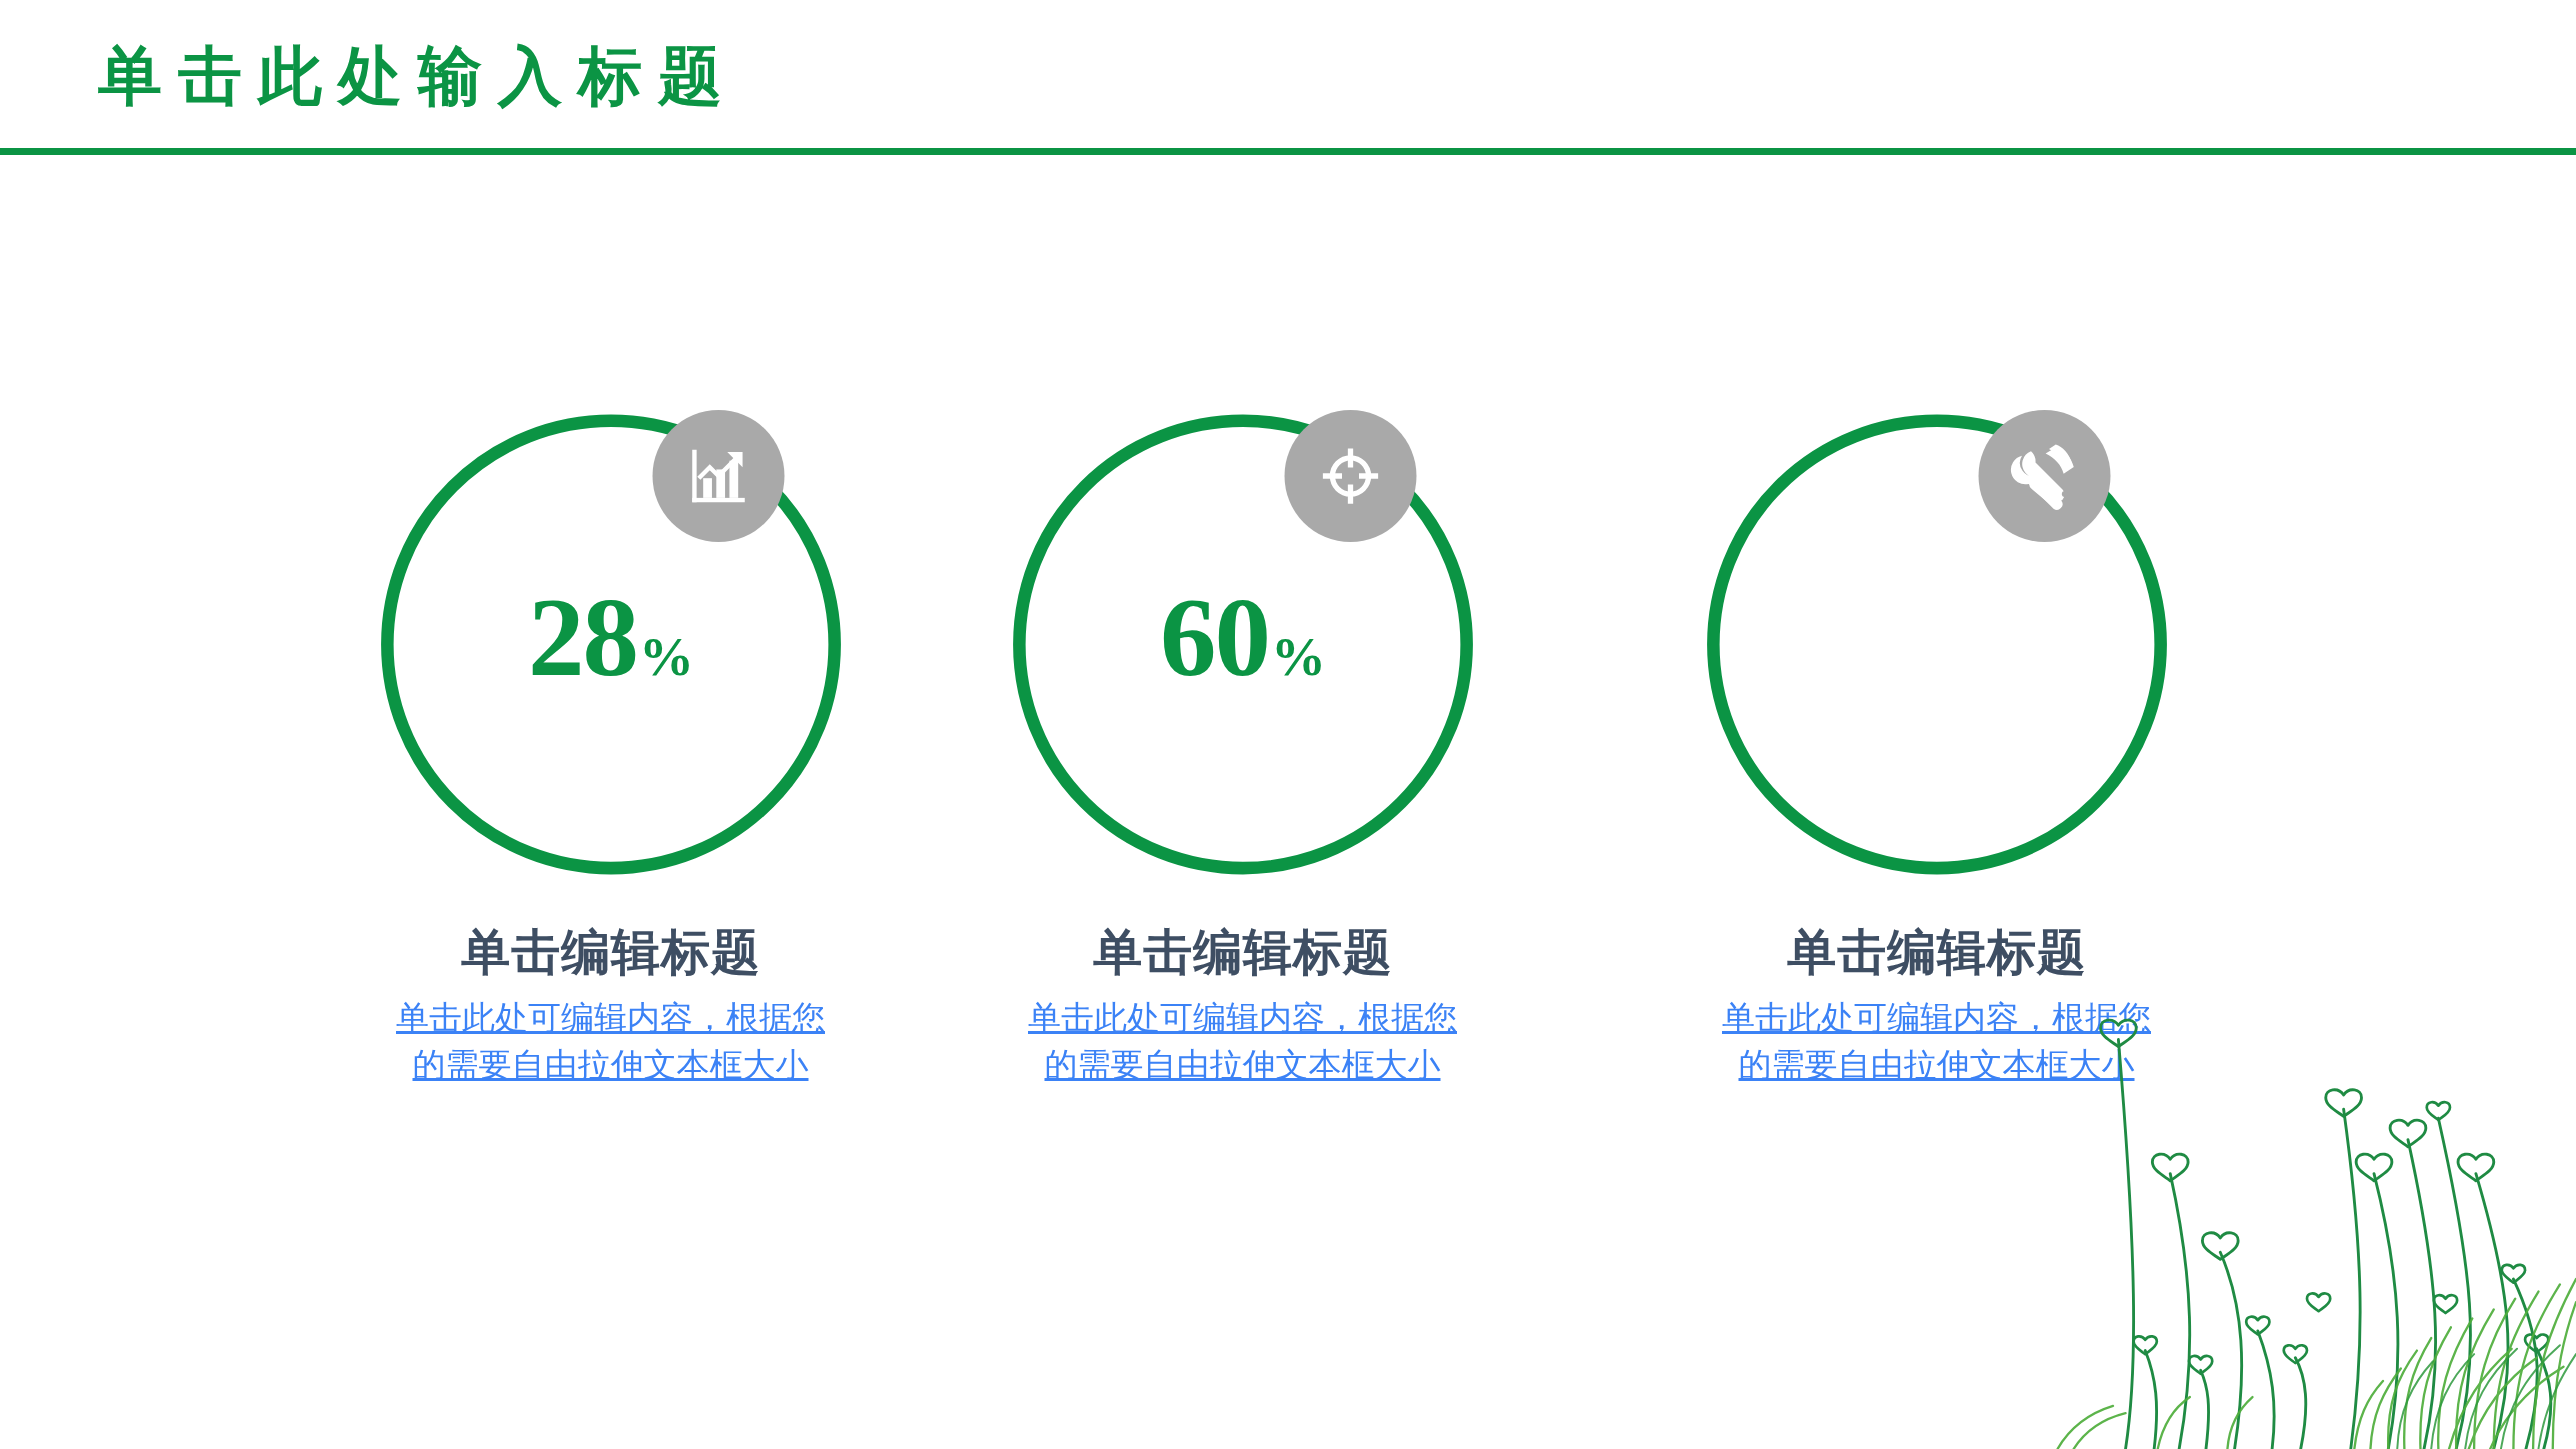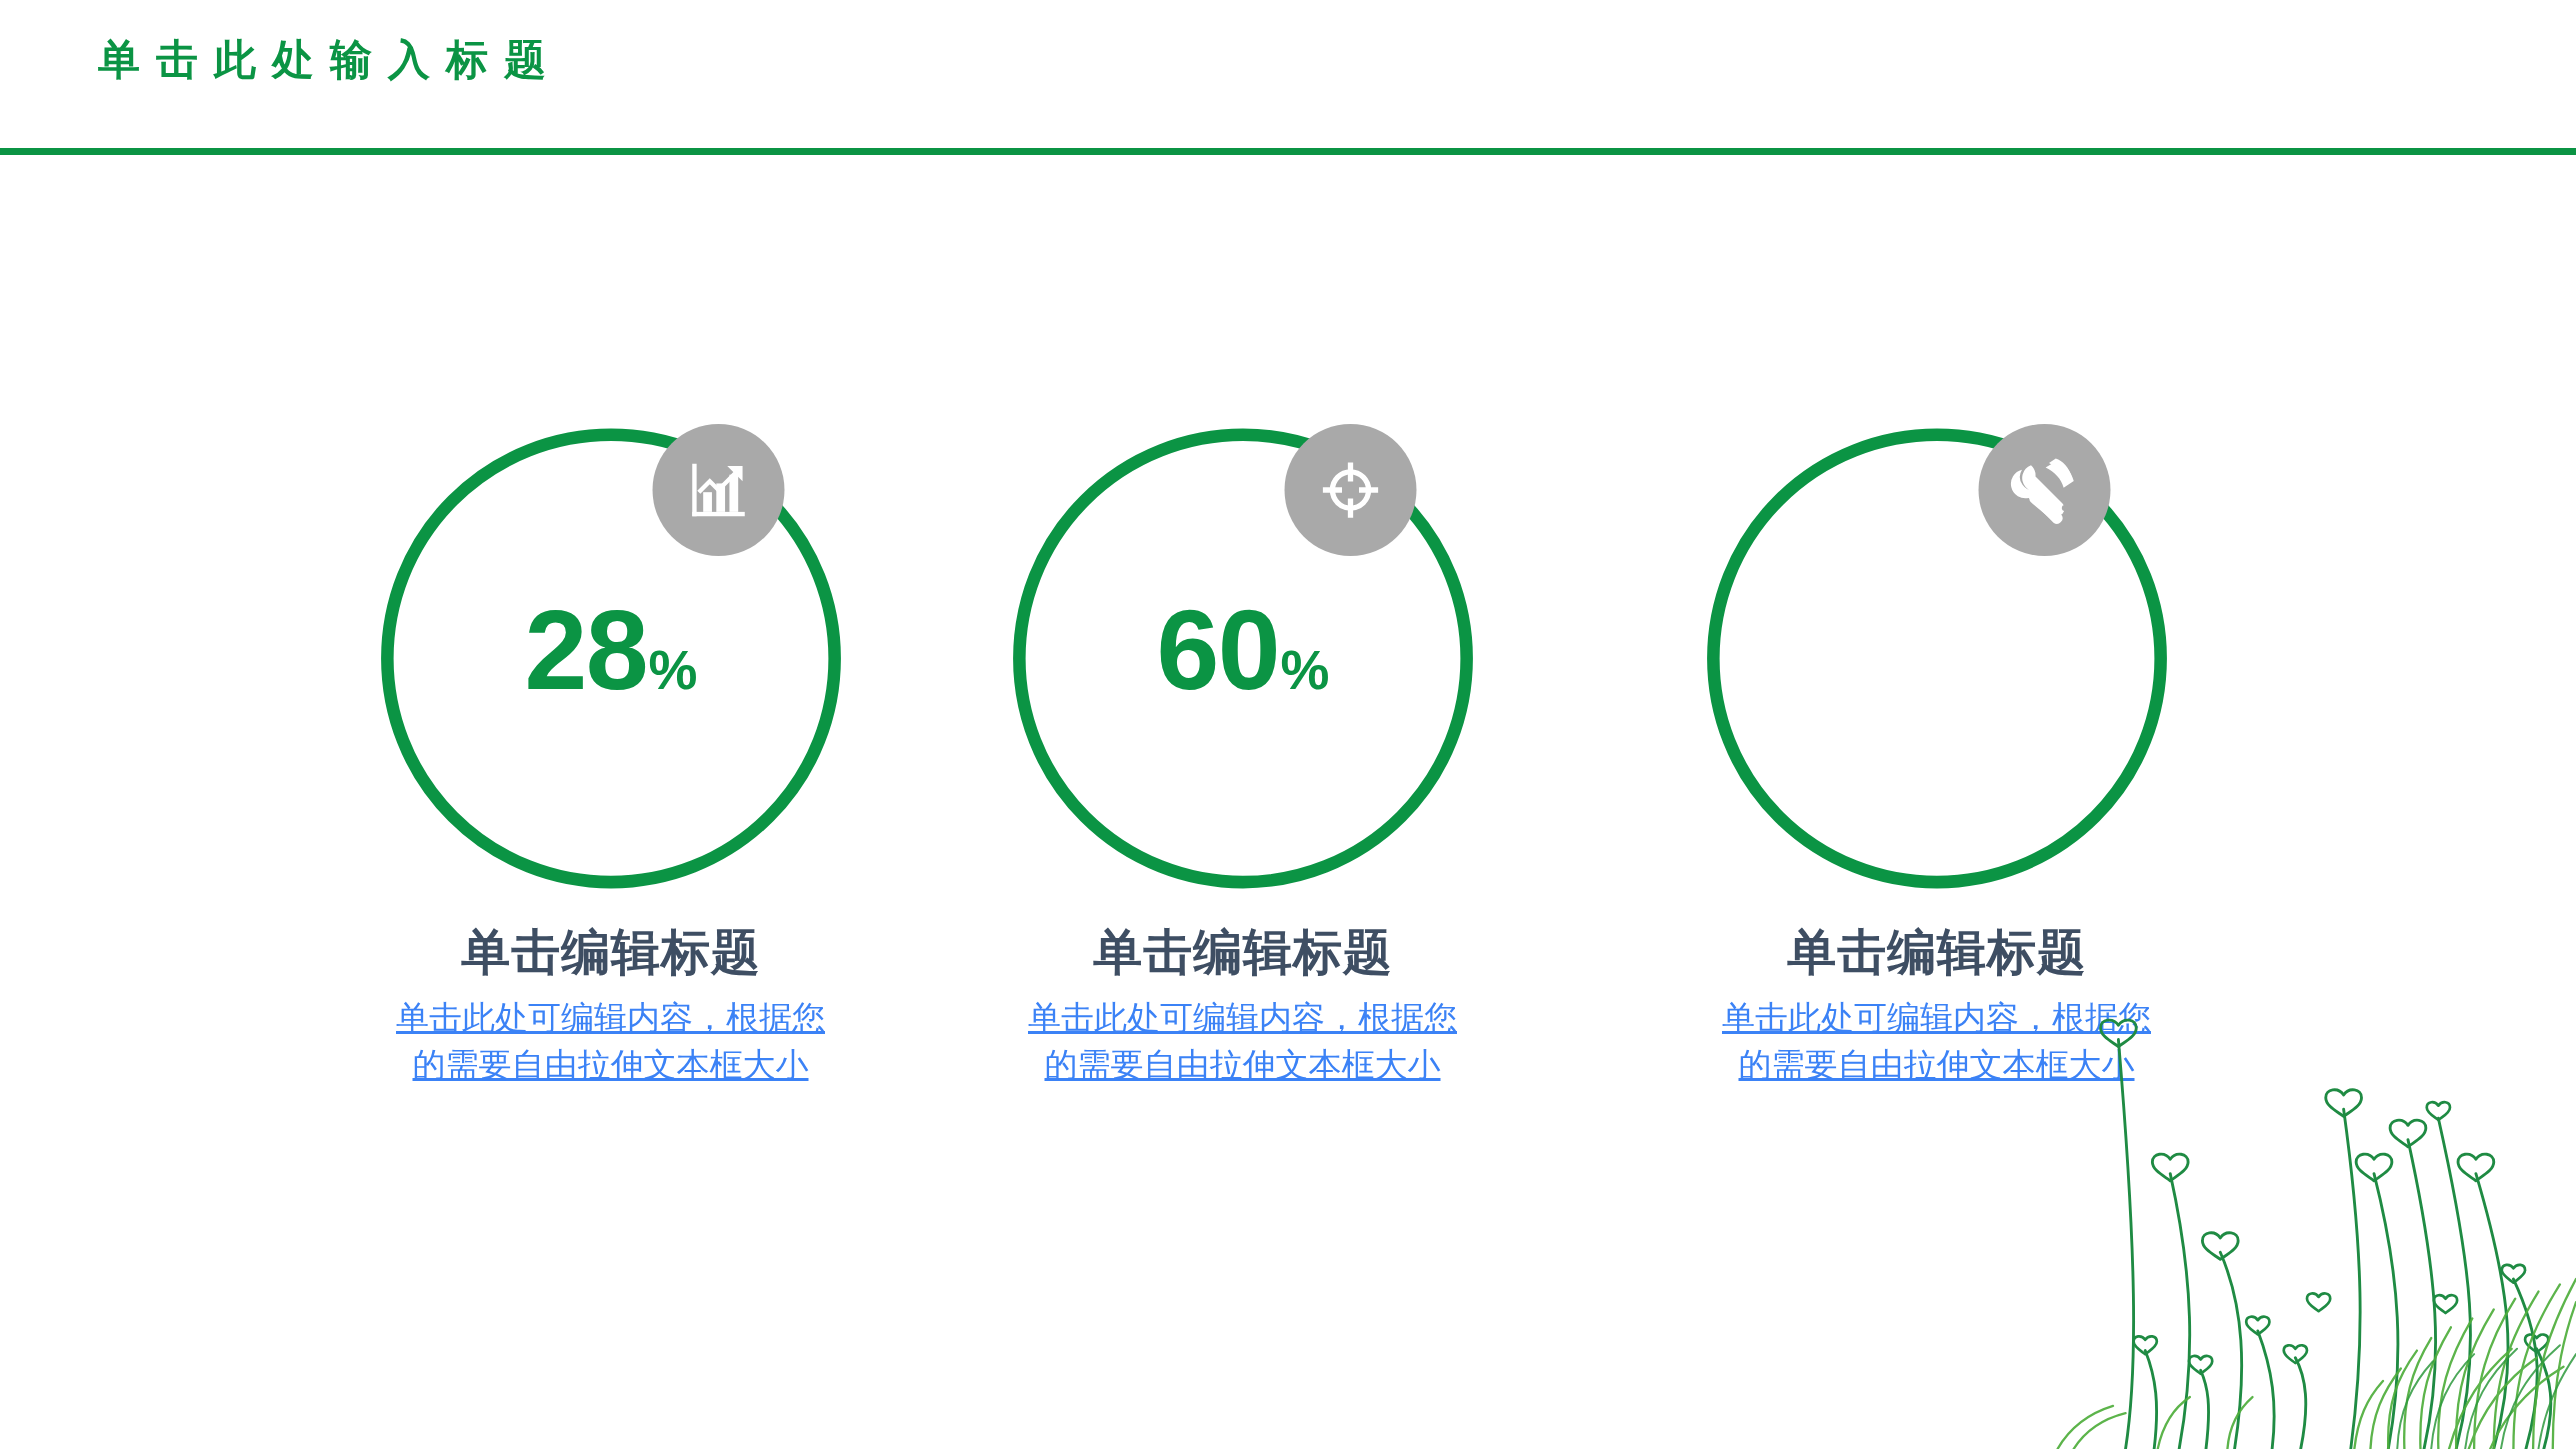--- a/index.html
+++ b/index.html
@@ -20,21 +20,21 @@
     position: absolute;
     left: 0;
     top: 0;
     width: 2576px;
     height: 161px;
   }
   #page-title {
     position: absolute;
     left: 98px;
     top: 30px;
-    font-size: 42px;
+    font-size: 64px;
     font-weight: bold;
     color: #0B9444;
     letter-spacing: 16px;
     line-height: 1.45;
     white-space: nowrap;
   }
   #header-rule {
     position: absolute;
     left: 0;
     top: 148px;
@@ -57,24 +57,25 @@
     width: 680px;
     height: 733px;
   }
   .stat-item.pos-0 { left: 271px; }
   .stat-item.pos-1 { left: 903px; }
   .stat-item.pos-2 { left: 1597px; }
 
   .ring-wrap {
     position: absolute;
     left: 50%;
-    top: 14px;
+    top: 0;
     transform: translateX(-50%);
     width: 501px;
     height: 510px;
+    font-family: Liberation Serif, serif;
   }
   .ring-svg {
     position: absolute;
     left: 0;
     top: 0;
     width: 501px;
     height: 510px;
     overflow: visible;
   }
   .pct-label {

